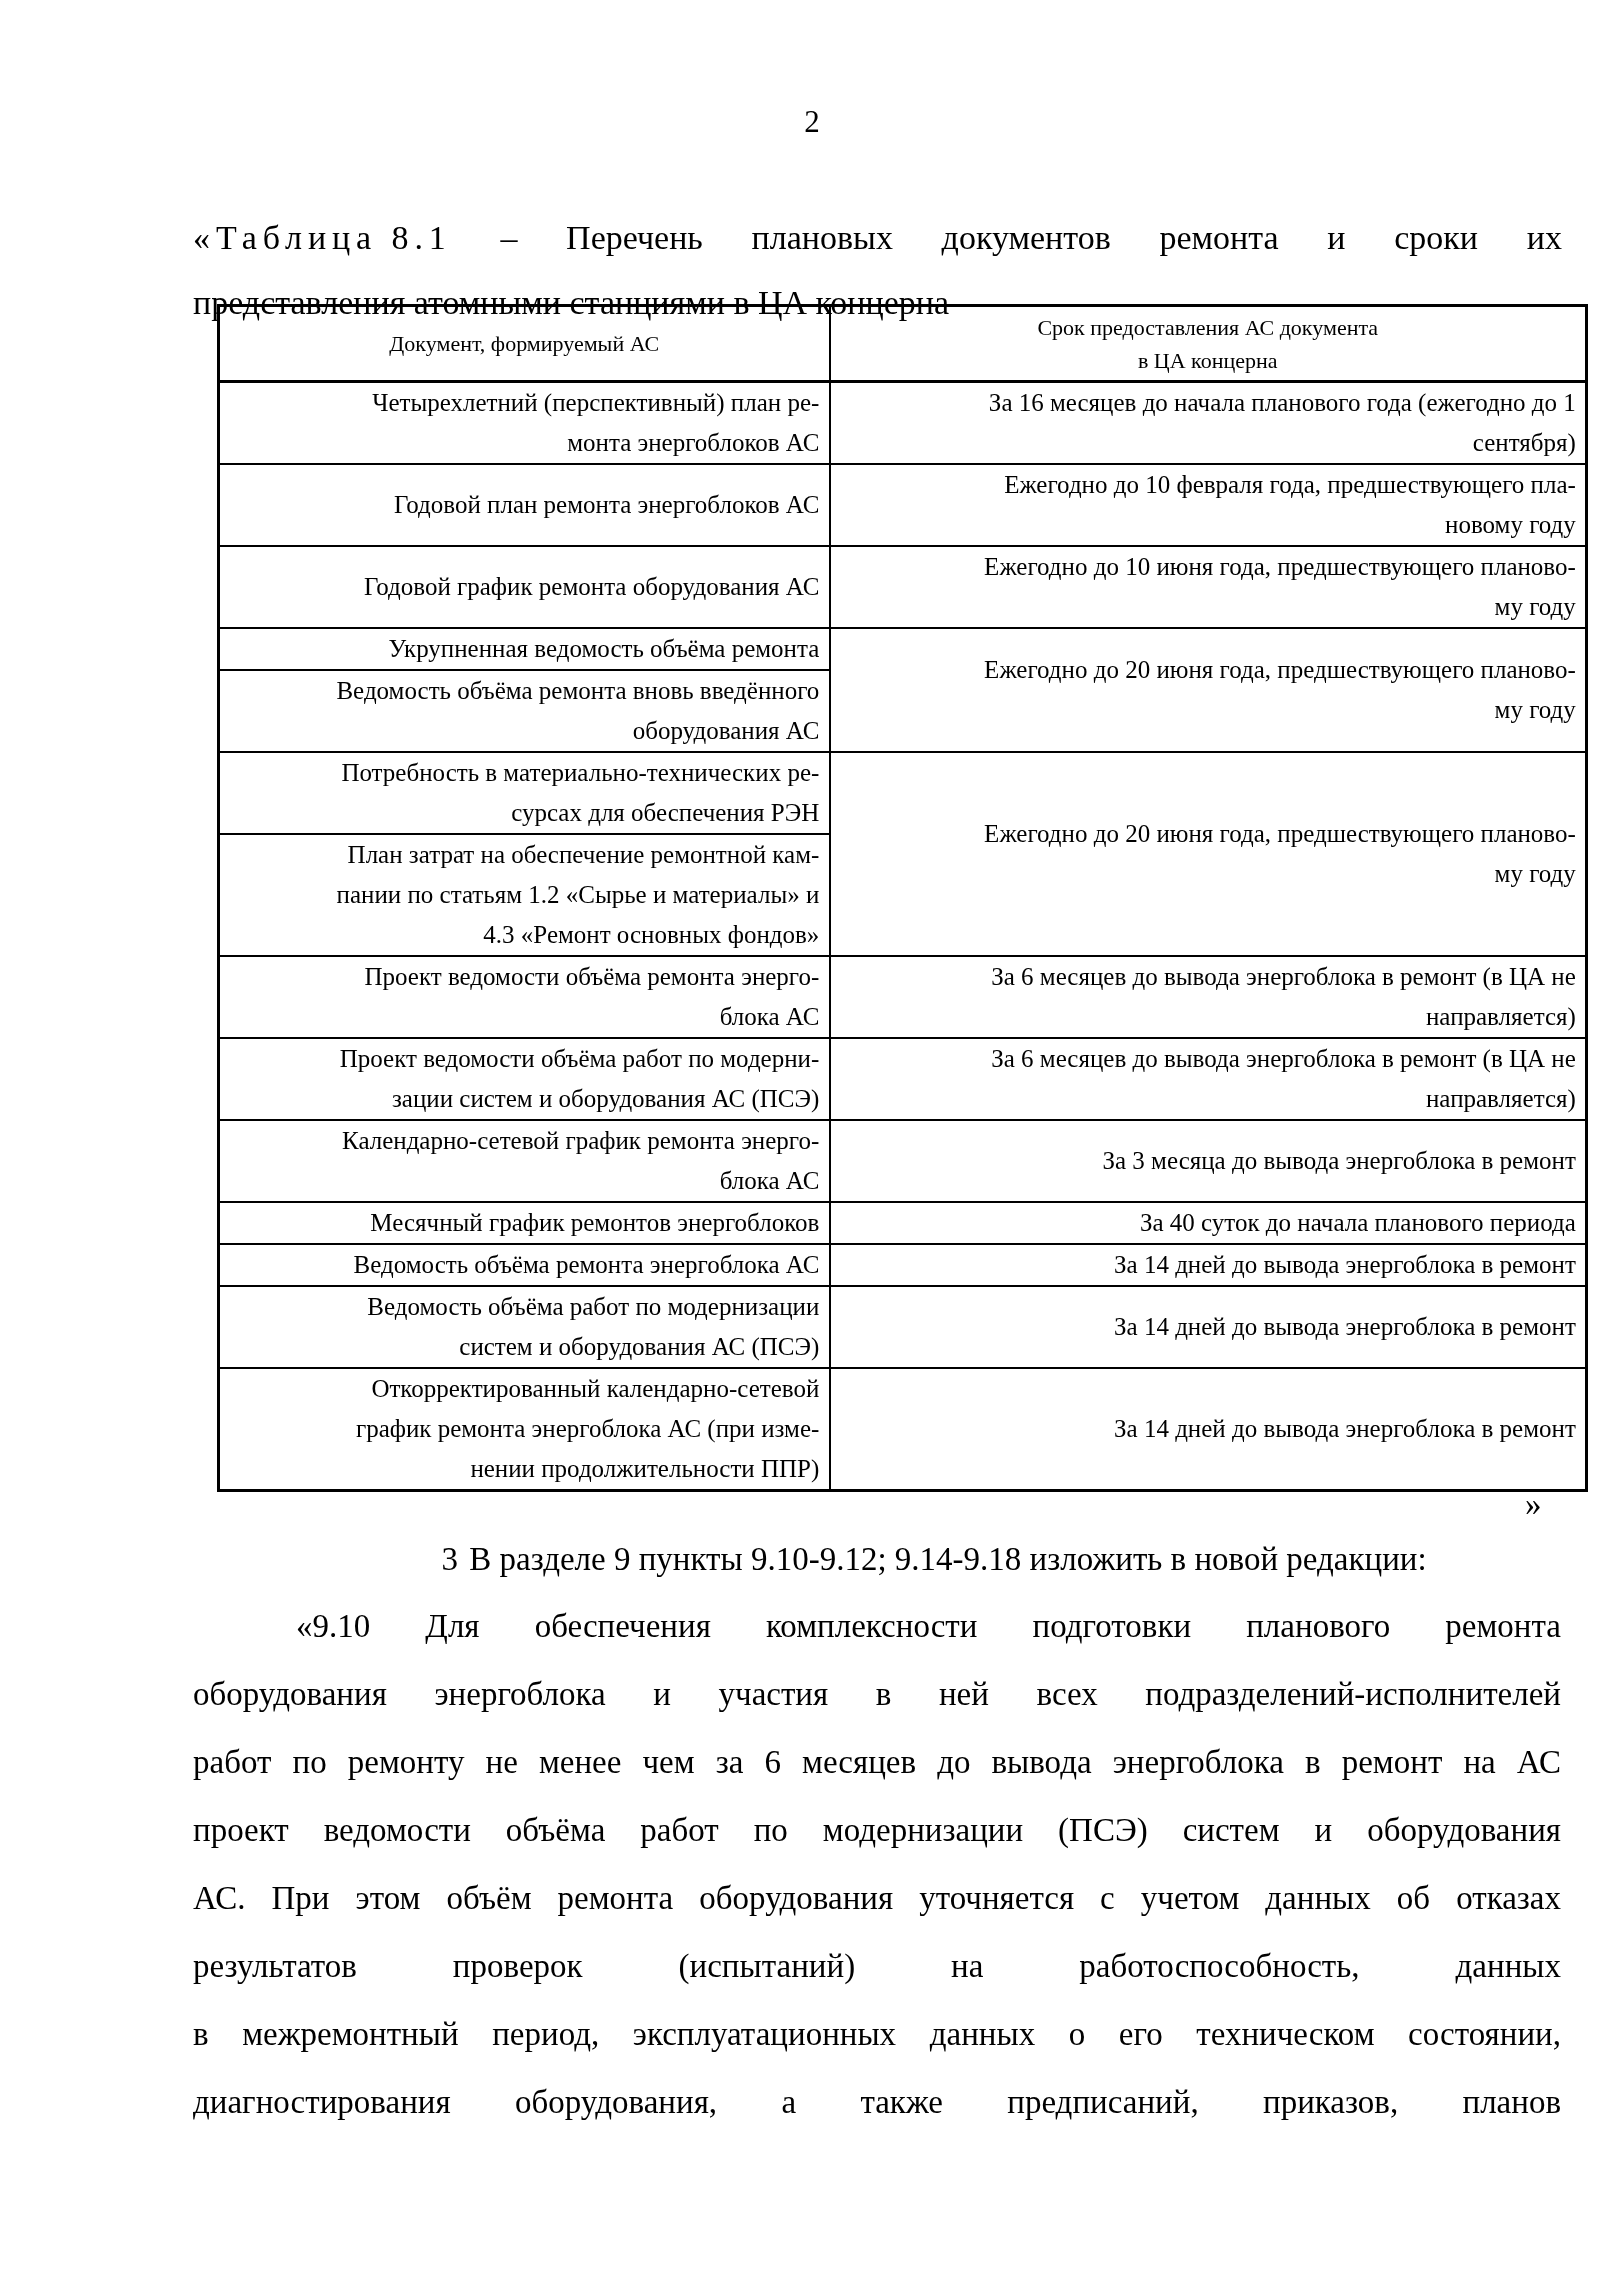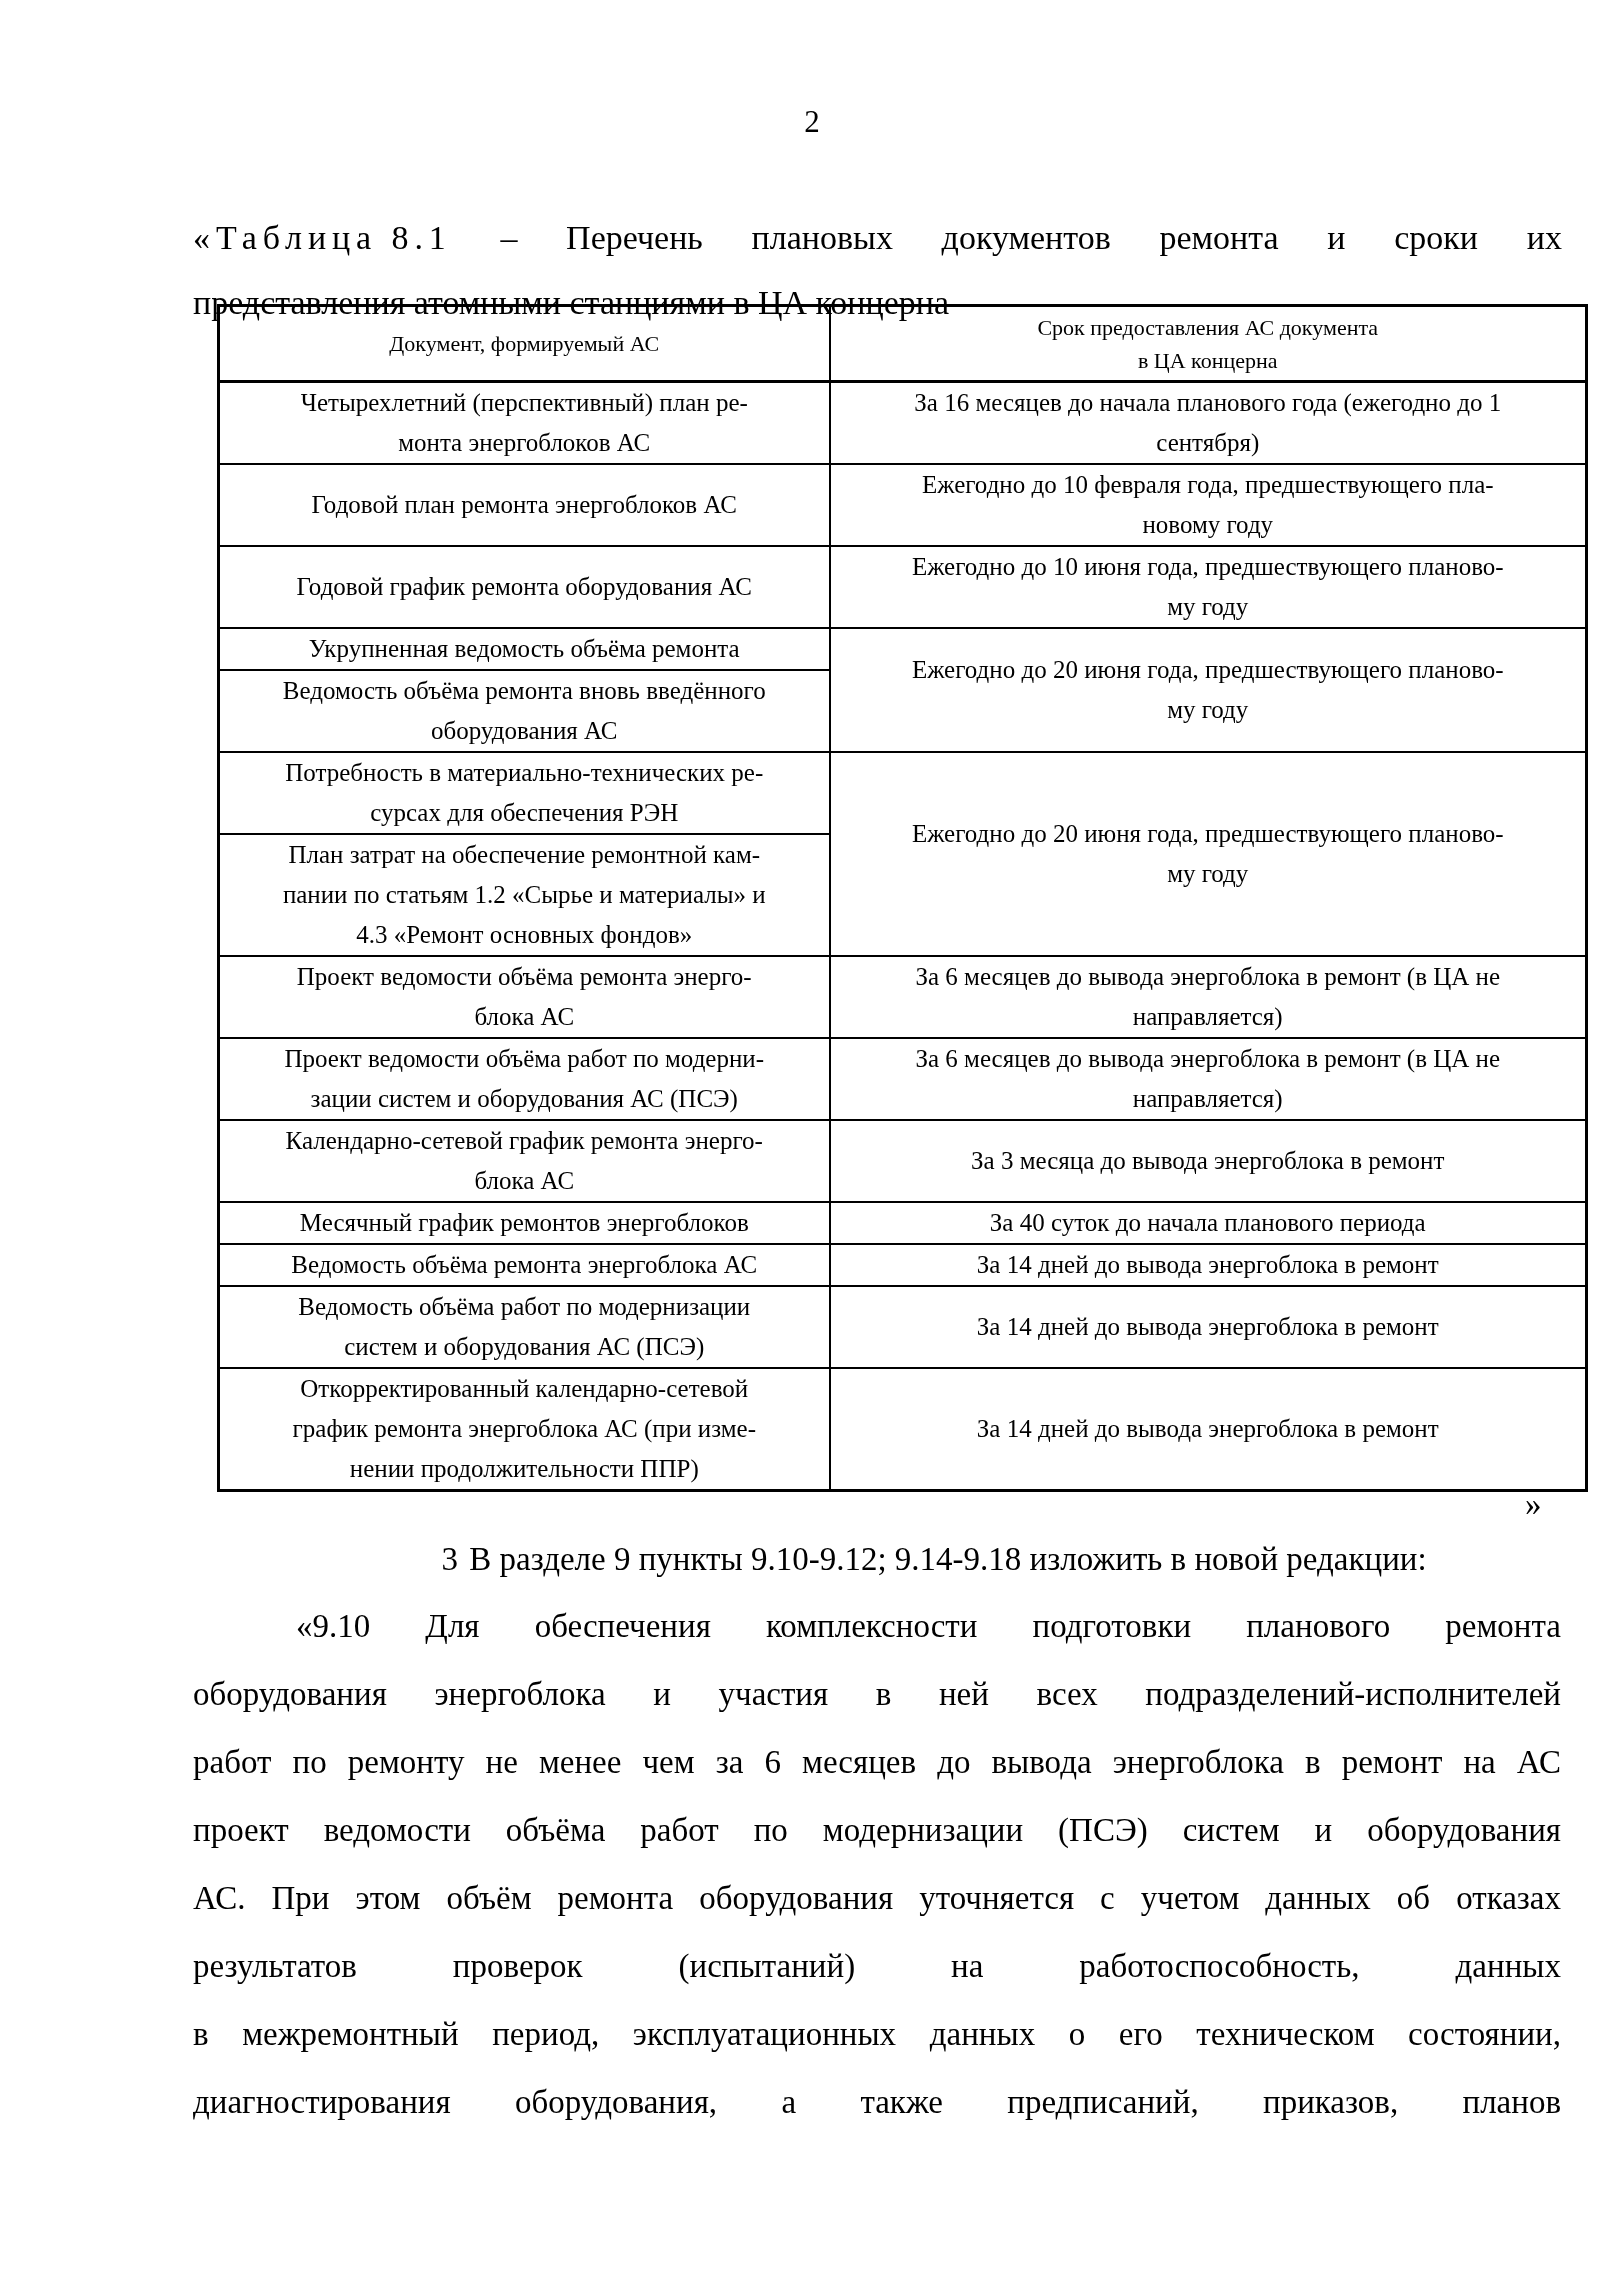--- a/index.html
+++ b/index.html
@@ -20,21 +20,21 @@
 
   table.doc-table {
     position: absolute; left: 193px; top: 304px; width: 1368px;
     border-collapse: collapse; table-layout: fixed;
     font-size: 25px; line-height: 40px;
   }
   table.doc-table col.c1 { width: 611px; }
   table.doc-table col.c2 { width: 757px; }
   table.doc-table td, table.doc-table th {
     border: 2px solid #000; padding: 0 9.2px; vertical-align: middle;
-    text-align: center; font-weight: normal;
+    text-align: right; font-weight: normal;
   }
   table.doc-table { border: 3.9px solid #000; margin-left: 24px; }
   table.doc-table thead th {
     text-align: center; font-size: 22px; line-height: 33px; height: 73px;
     border-bottom: 3.9px solid #000;
   }
   table.doc-table tr.h1 td { height: 37px; }
   table.doc-table tr.h2 td { height: 78px; }
   table.doc-table tr.h3 td { height: 118px; }
 

